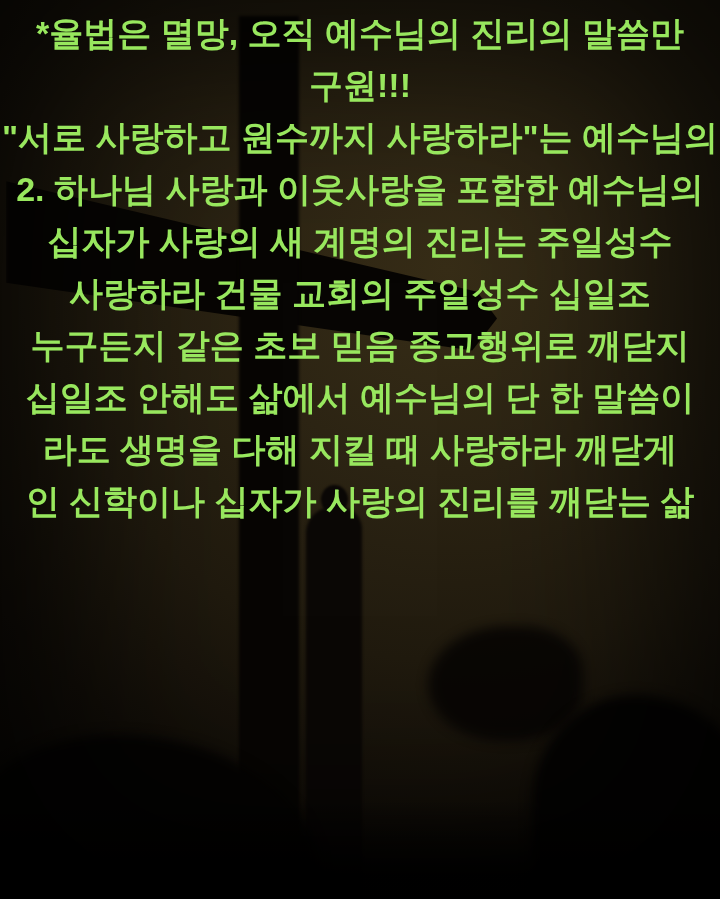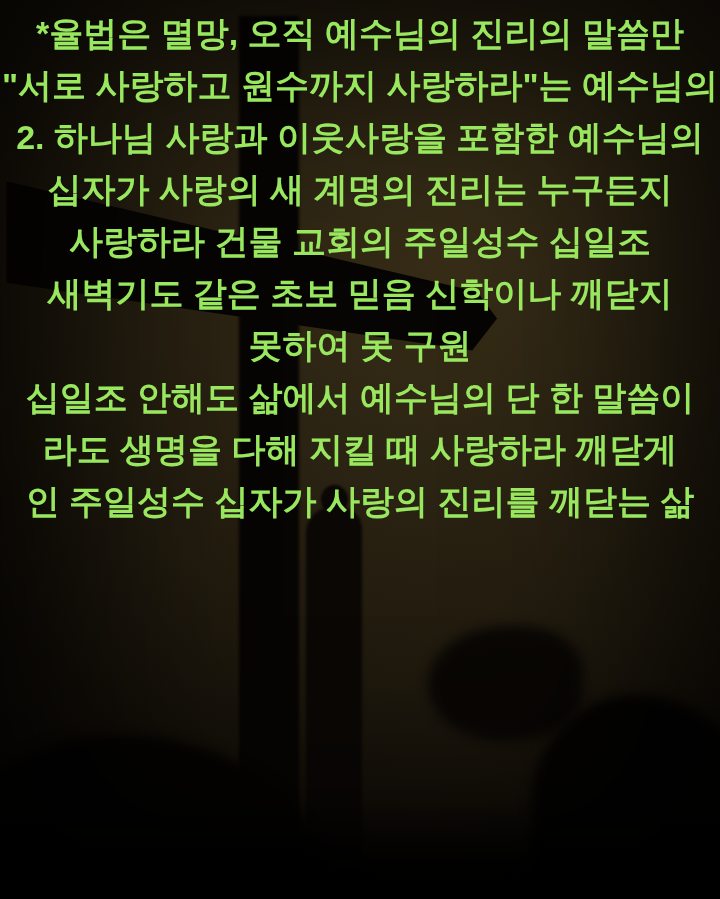--- a/index.html
+++ b/index.html
@@ -134,23 +134,23 @@
     <div class="person-body"></div>
     <div class="blob-right-a"></div>
     <div class="blob-right-b"></div>
     <div class="hill-left"></div>
     <div class="bottom-fade"></div>
     <div class="vignette"></div>
   </div>
 
   <div class="text-overlay">
     <p>*율법은 멸망, 오직 예수님의 진리의 말씀만</p>
+    <p>구원!!!</p>
     <p>"서로 사랑하고 원수까지 사랑하라"는 예수님의</p>
     <p>2. 하나님 사랑과 이웃사랑을 포함한 예수님의</p>
-    <p>십자가 사랑의 새 계명의 진리는 누구든지</p>
+    <p>십자가 사랑의 새 계명의 진리는 주일성수</p>
     <p>사랑하라 건물 교회의 주일성수 십일조</p>
-    <p>새벽기도 같은 초보 믿음 신학이나 깨닫지</p>
-    <p>못하여 못 구원</p>
+    <p>누구든지 같은 초보 믿음 종교행위로 깨닫지</p>
     <p>십일조 안해도 삶에서 예수님의 단 한 말씀이</p>
     <p>라도 생명을 다해 지킬 때 사랑하라 깨닫게</p>
-    <p>인 주일성수 십자가 사랑의 진리를 깨닫는 삶</p>
+    <p>인 신학이나 십자가 사랑의 진리를 깨닫는 삶</p>
   </div>
 </div>
 
 </body></html>

